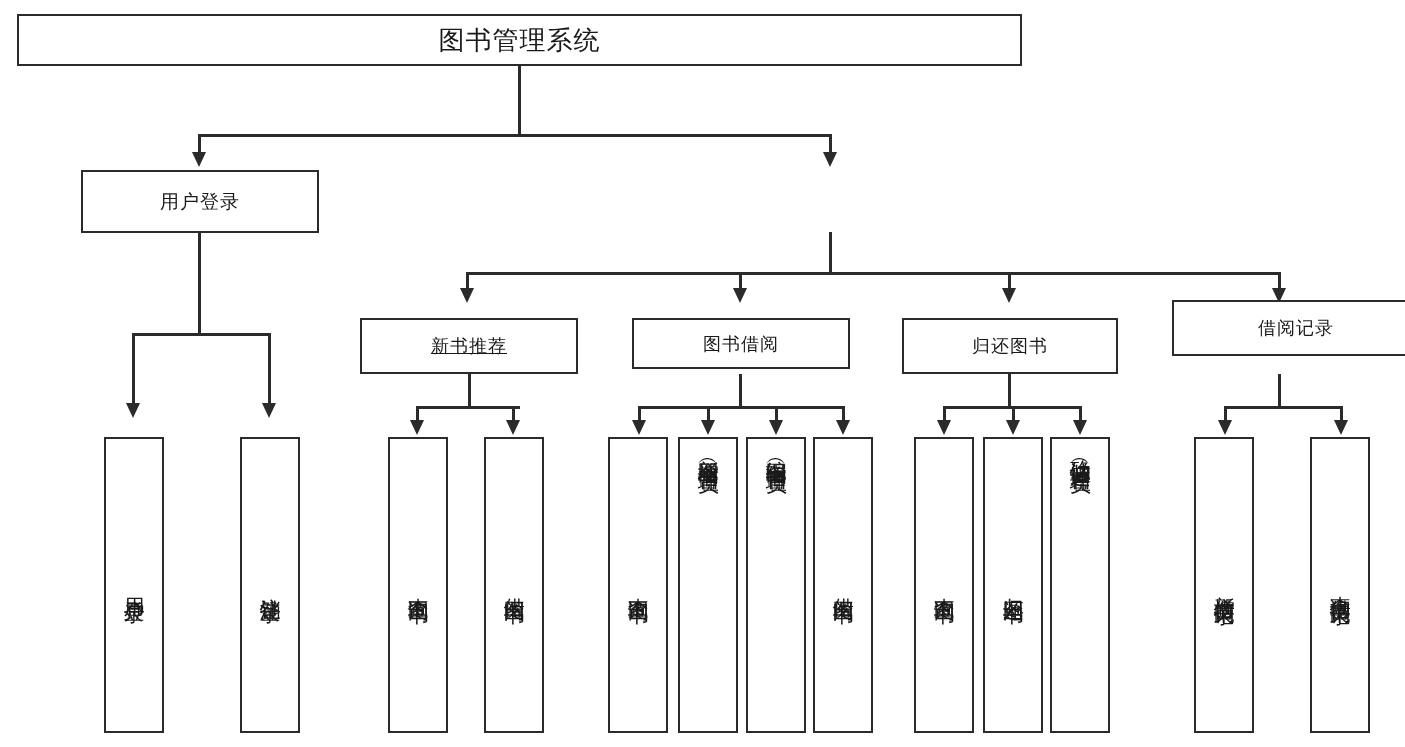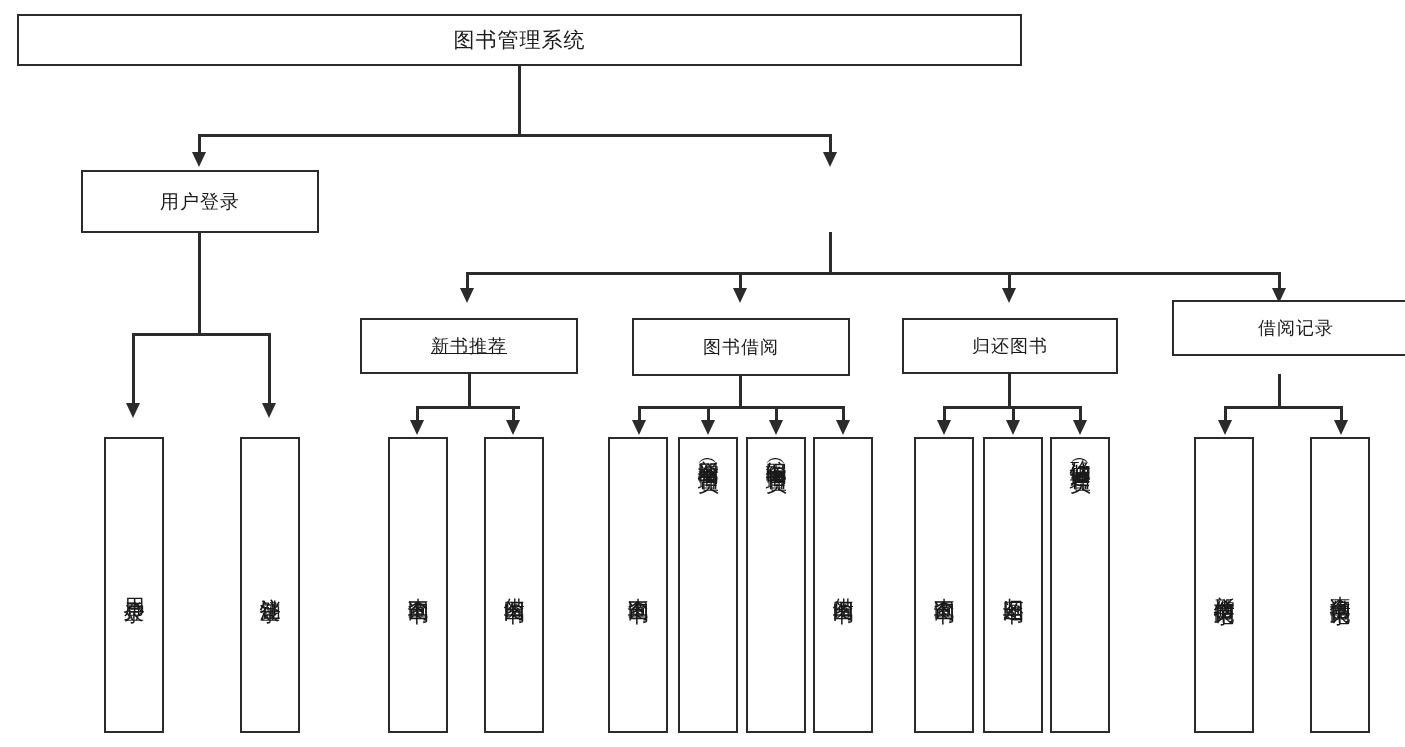--- a/index.html
+++ b/index.html
@@ -19,21 +19,21 @@
     box-sizing:border-box;
     background:#ffffff;
     border:2.5px solid #2b2b2b;
     display:flex;
     align-items:center;
     justify-content:center;
     color:#1a1a1a;
     z-index:3;
   }
   .node.root{
-    font-size:21px;
+    font-size:26px;
     letter-spacing:1px;
   }
   .node.level2{
     font-size:19px;
     letter-spacing:1px;
   }
   .node.level3{
     font-size:18px;
     letter-spacing:1px;
   }
@@ -125,21 +125,21 @@
 
   <div class="ln v" style="left:1008px;top:272px;height:18px;"></div>
   <div class="arw" style="left:1002px;top:288px;"></div>
 
   <div class="ln v" style="left:1278px;top:272px;height:18px;"></div>
   <div class="arw" style="left:1272px;top:288px;"></div>
 
   <div class="node level3" style="left:360px;top:318px;width:218px;height:56px;text-decoration:underline;">
     <span>新书推荐</span>
   </div>
-  <div class="node level3" style="left:632px;top:318px;width:218px;height:58px;">
+  <div class="node level3" style="left:632px;top:318px;width:218px;height:51px;">
     <span>图书借阅</span>
   </div>
   <div class="node level3" style="left:902px;top:318px;width:216px;height:56px;">
     <span>归还图书</span>
   </div>
   <div class="node level3" style="left:1172px;top:300px;width:248px;height:56px;">
     <span>借阅记录</span>
   </div>
 
   <div class="ln v" style="left:468px;top:374px;height:34px;"></div>

